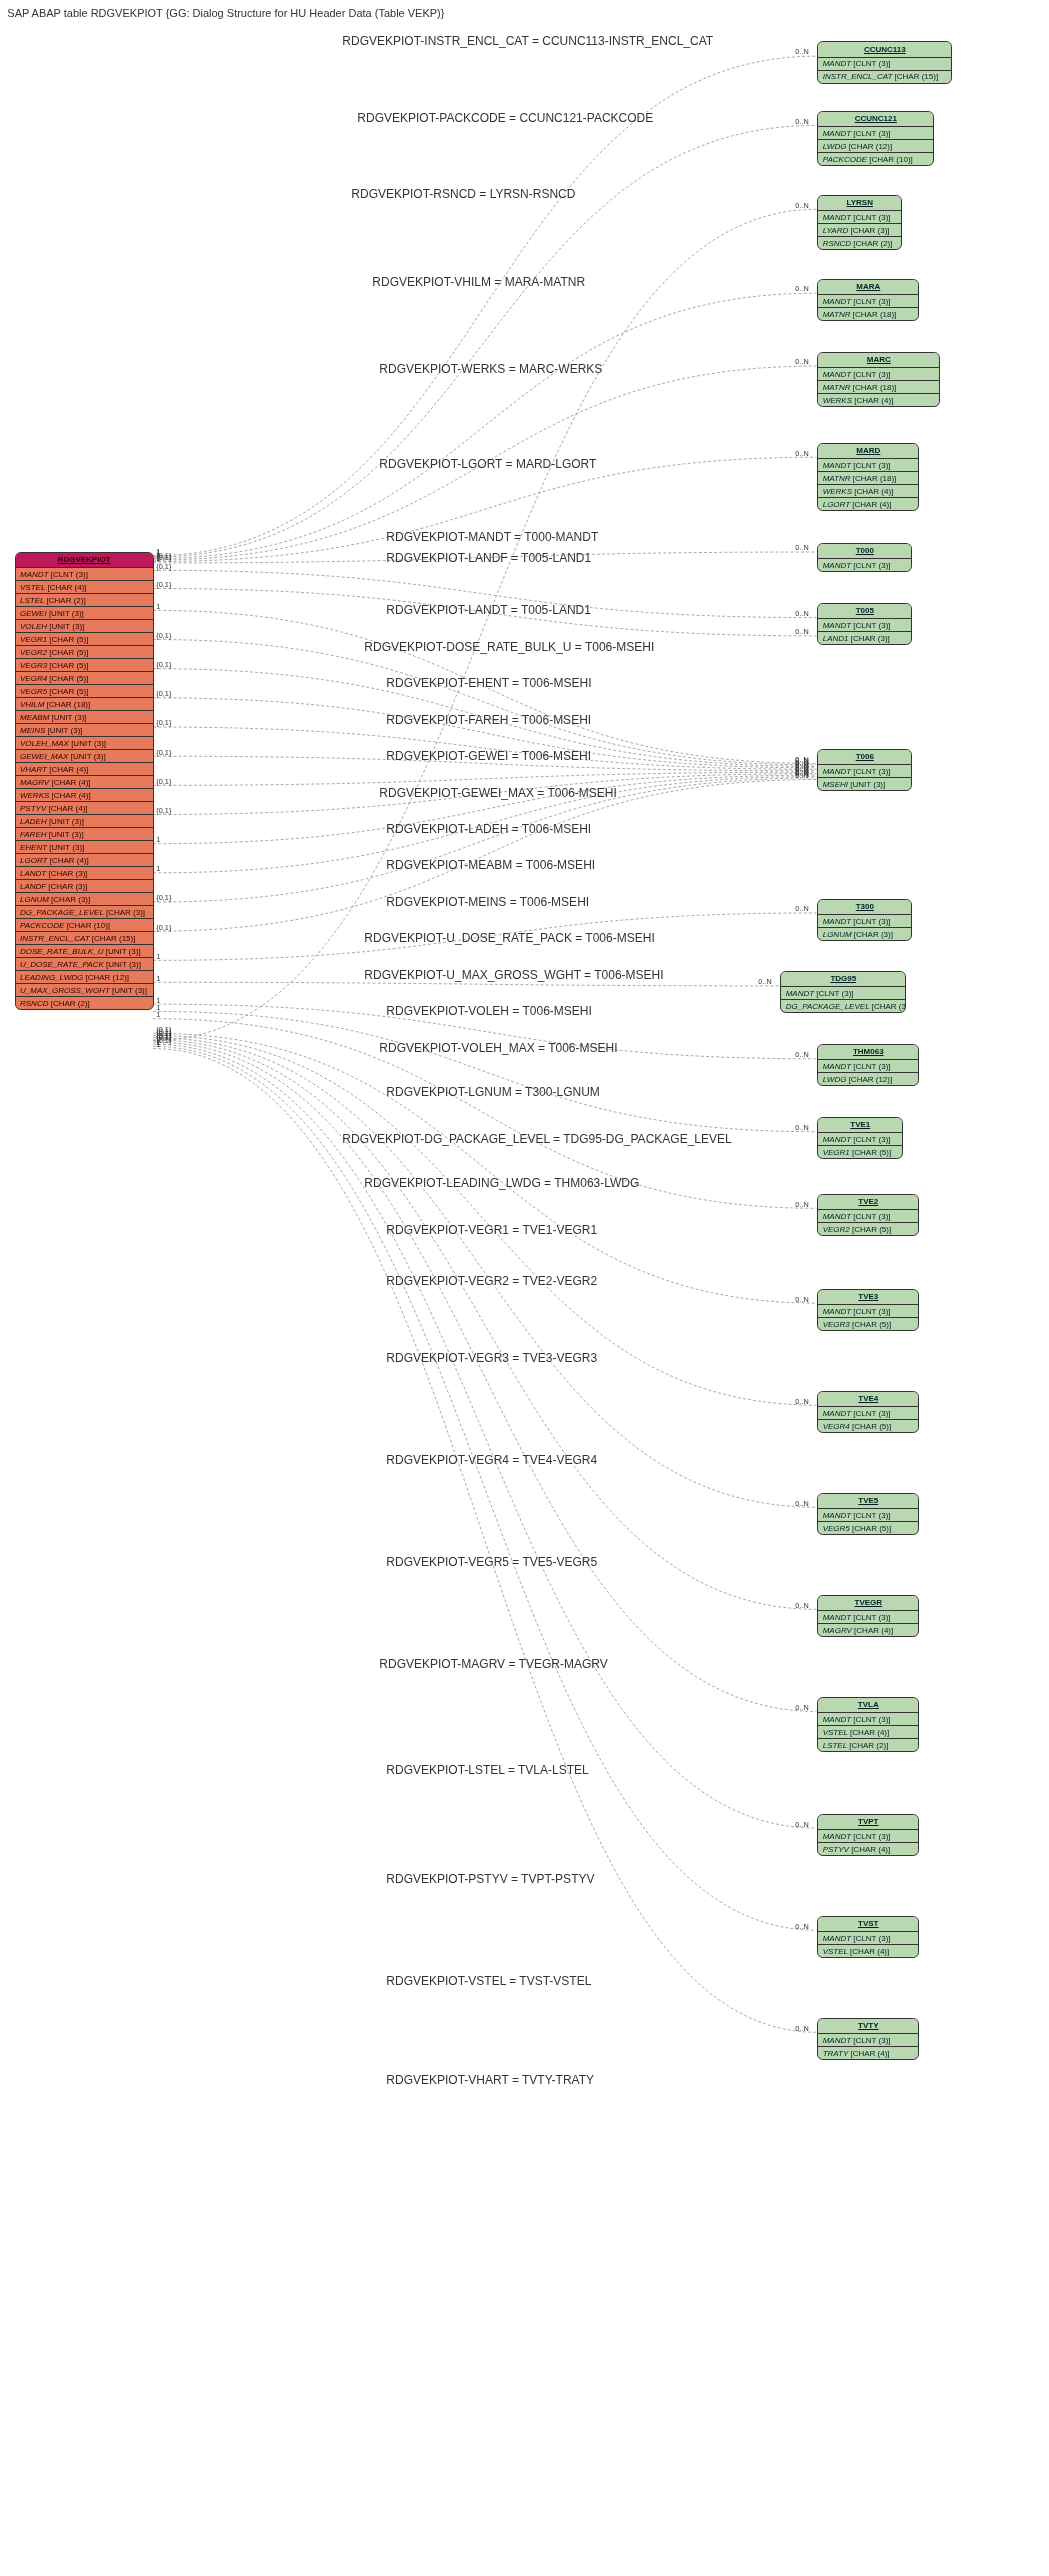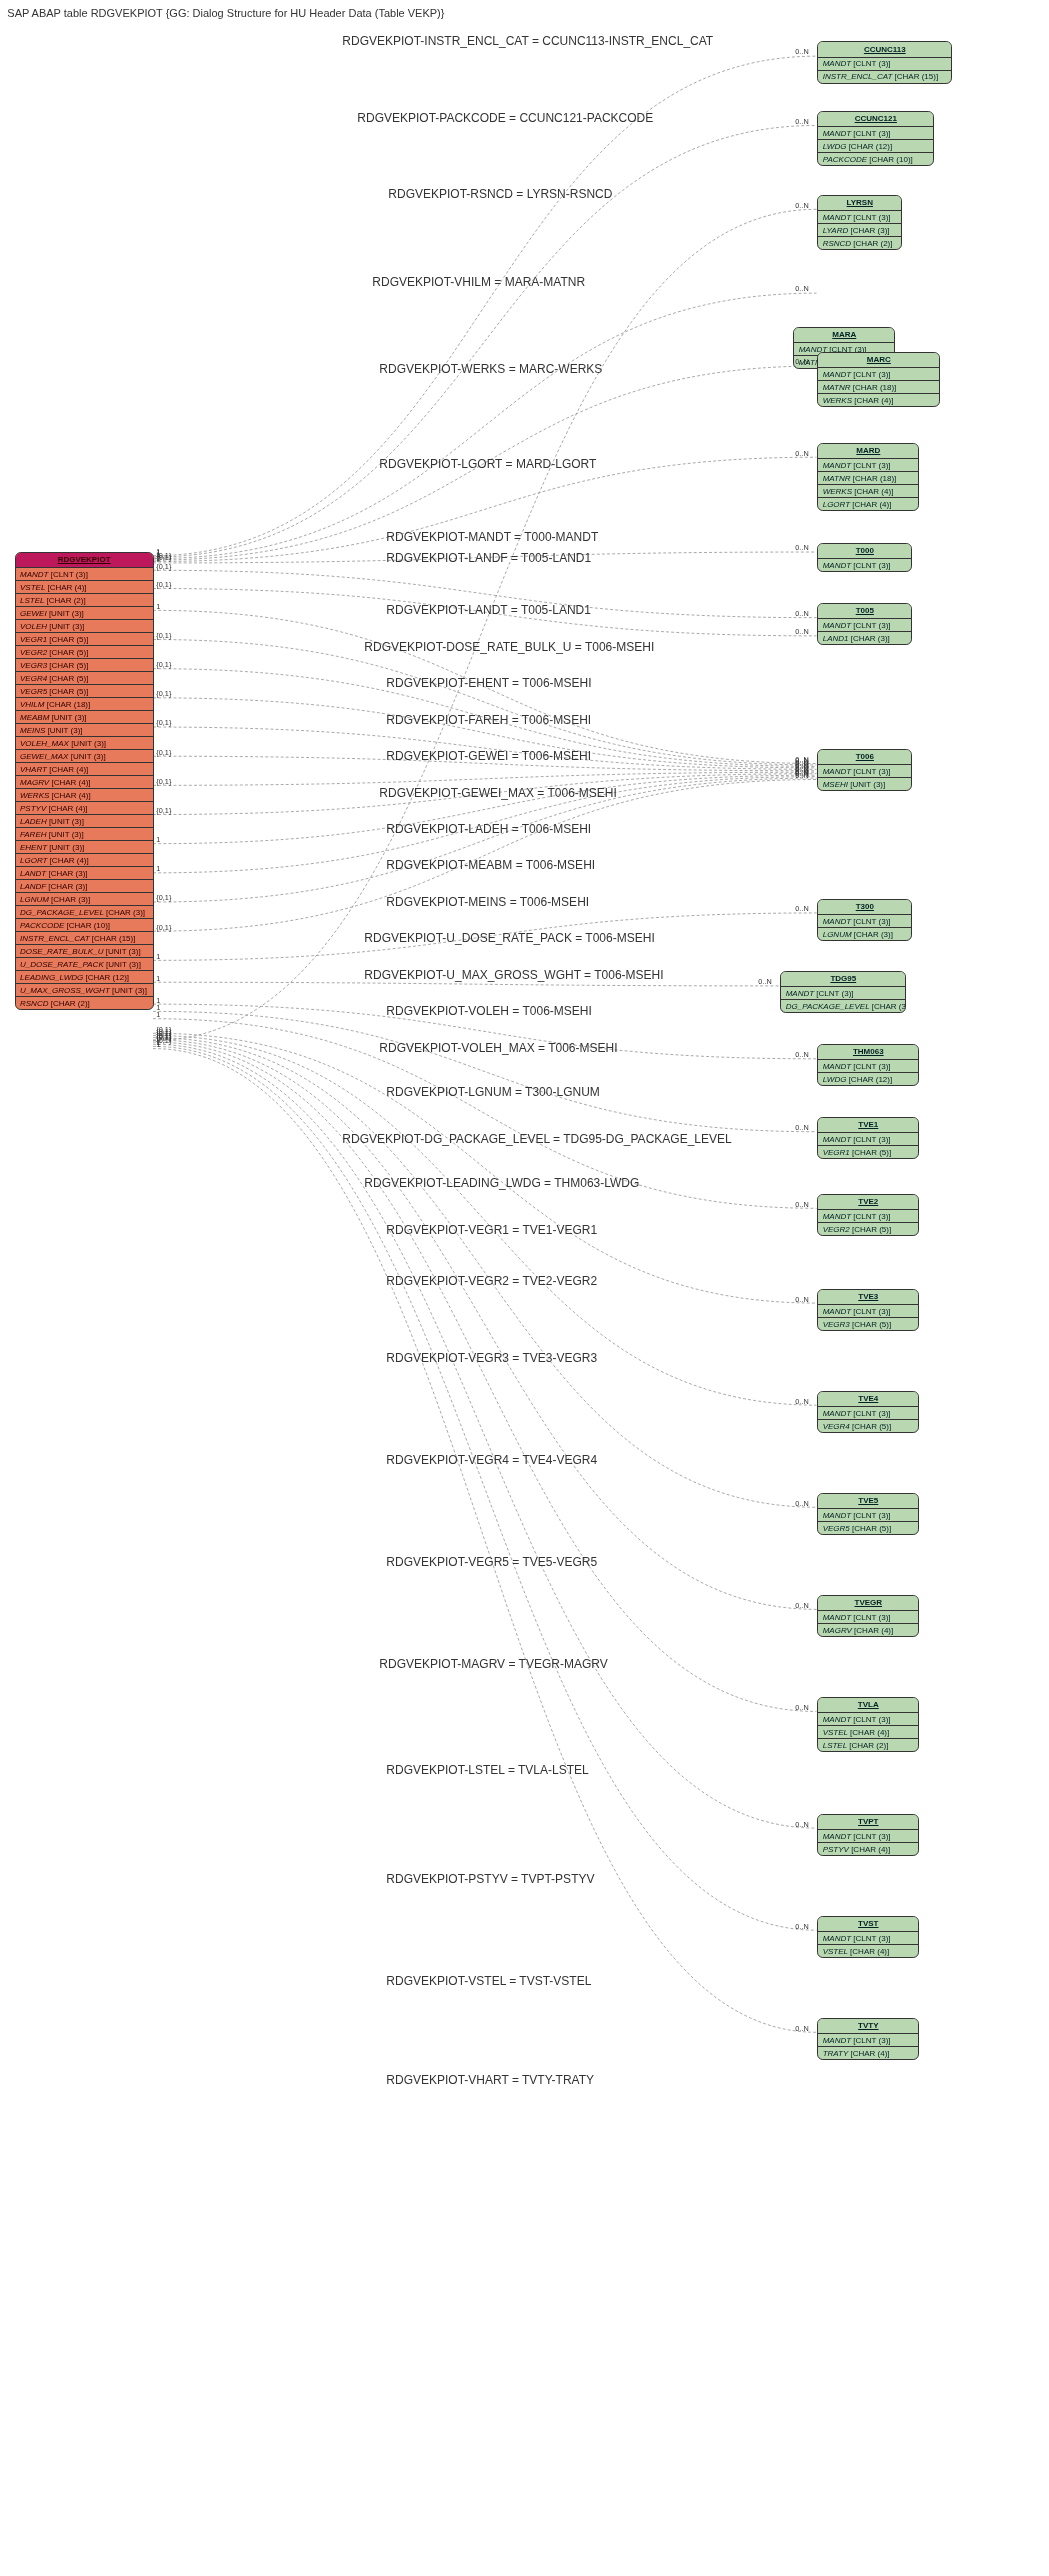--- a/index.html
+++ b/index.html
@@ -179,21 +179,21 @@
         <div class="entity-row"><span>MANDT </span><span class="type">[CLNT (3)]</span></div>
         <div class="entity-row"><span>LWDG </span><span class="type">[CHAR (12)]</span></div>
         <div class="entity-row"><span>PACKCODE </span><span class="type">[CHAR (10)]</span></div>
       </div>
       <div class="entity target-entity" style="left: 810px; top: 168px; width: 85px;">
         <div class="entity-header">LYRSN</div>
         <div class="entity-row"><span>MANDT </span><span class="type">[CLNT (3)]</span></div>
         <div class="entity-row"><span>LYARD </span><span class="type">[CHAR (3)]</span></div>
         <div class="entity-row"><span>RSNCD </span><span class="type">[CHAR (2)]</span></div>
       </div>
-      <div class="entity target-entity" style="left: 786px; top: 252px; width: 102px; margin-top: 48px;">
+      <div class="entity target-entity" style="left: 810px; top: 252px; width: 102px;">
         <div class="entity-header">MARA</div>
         <div class="entity-row"><span>MANDT </span><span class="type">[CLNT (3)]</span></div>
         <div class="entity-row"><span>MATNR </span><span class="type">[CHAR (18)]</span></div>
       </div>
       <div class="entity target-entity" style="left: 810px; top: 325px; width: 123px;">
         <div class="entity-header">MARC</div>
         <div class="entity-row"><span>MANDT </span><span class="type">[CLNT (3)]</span></div>
         <div class="entity-row"><span>MATNR </span><span class="type">[CHAR (18)]</span></div>
         <div class="entity-row"><span>WERKS </span><span class="type">[CHAR (4)]</span></div>
       </div>
@@ -226,21 +226,21 @@
       <div class="entity target-entity" style="left: 773px; top: 944px; width: 126px;">
         <div class="entity-header">TDG95</div>
         <div class="entity-row"><span>MANDT </span><span class="type">[CLNT (3)]</span></div>
         <div class="entity-row"><span>DG_PACKAGE_LEVEL </span><span class="type">[CHAR (3)]</span></div>
       </div>
       <div class="entity target-entity" style="left: 810px; top: 1017px; width: 102px;">
         <div class="entity-header">THM063</div>
         <div class="entity-row"><span>MANDT </span><span class="type">[CLNT (3)]</span></div>
         <div class="entity-row"><span>LWDG </span><span class="type">[CHAR (12)]</span></div>
       </div>
-      <div class="entity target-entity" style="left: 810px; top: 1090px; width: 102px;">
+      <div class="entity target-entity" style="left: 810px; top: 1090px; width: 86px;">
         <div class="entity-header">TVE1</div>
         <div class="entity-row"><span>MANDT </span><span class="type">[CLNT (3)]</span></div>
         <div class="entity-row"><span>VEGR1 </span><span class="type">[CHAR (5)]</span></div>
       </div>
       <div class="entity target-entity" style="left: 810px; top: 1167px; width: 102px;">
         <div class="entity-header">TVE2</div>
         <div class="entity-row"><span>MANDT </span><span class="type">[CLNT (3)]</span></div>
         <div class="entity-row"><span>VEGR2 </span><span class="type">[CHAR (5)]</span></div>
       </div>
       <div class="entity target-entity" style="left: 810px; top: 1262px; width: 102px;">
@@ -285,21 +285,21 @@
         <div class="entity-row"><span>TRATY </span><span class="type">[CHAR (4)]</span></div>
       </div>
     </div>
   <div id="labels-layer">
       <div class="edge-label" style="left: 335px; top: 7.3px;">RDGVEKPIOT-INSTR_ENCL_CAT = CCUNC113-INSTR_ENCL_CAT</div>
       <div class="card-label" style="left: 788px; top: 20.4px;">0..N</div>
       <div class="card-label" style="left: 149px; top: 520px;">1</div>
       <div class="edge-label" style="left: 350px; top: 84px;">RDGVEKPIOT-PACKCODE = CCUNC121-PACKCODE</div>
       <div class="card-label" style="left: 788px; top: 90px;">0..N</div>
       <div class="card-label" style="left: 149px; top: 521px;">1</div>
-      <div class="edge-label" style="left: 381px; top: 160px;">RDGVEKPIOT-RSNCD = LYRSN-RSNCD</div>
+      <div class="edge-label" style="left: 344px; top: 160px;">RDGVEKPIOT-RSNCD = LYRSN-RSNCD</div>
       <div class="card-label" style="left: 788px; top: 174px;">0..N</div>
       <div class="card-label" style="left: 149px; top: 1005px;">{0,1}</div>
       <div class="edge-label" style="left: 365px; top: 248px;">RDGVEKPIOT-VHILM = MARA-MATNR</div>
       <div class="card-label" style="left: 788px; top: 257px;">0..N</div>
       <div class="card-label" style="left: 149px; top: 523px;">1</div>
       <div class="edge-label" style="left: 372px; top: 335px;">RDGVEKPIOT-WERKS = MARC-WERKS</div>
       <div class="card-label" style="left: 788px; top: 330px;">0..N</div>
       <div class="card-label" style="left: 149px; top: 524px;">{0,1}</div>
       <div class="edge-label" style="left: 372px; top: 430px; text-align: right;">RDGVEKPIOT-LGORT = MARD-LGORT</div>
       <div class="card-label" style="left: 788px; top: 422px;">0..N</div>

